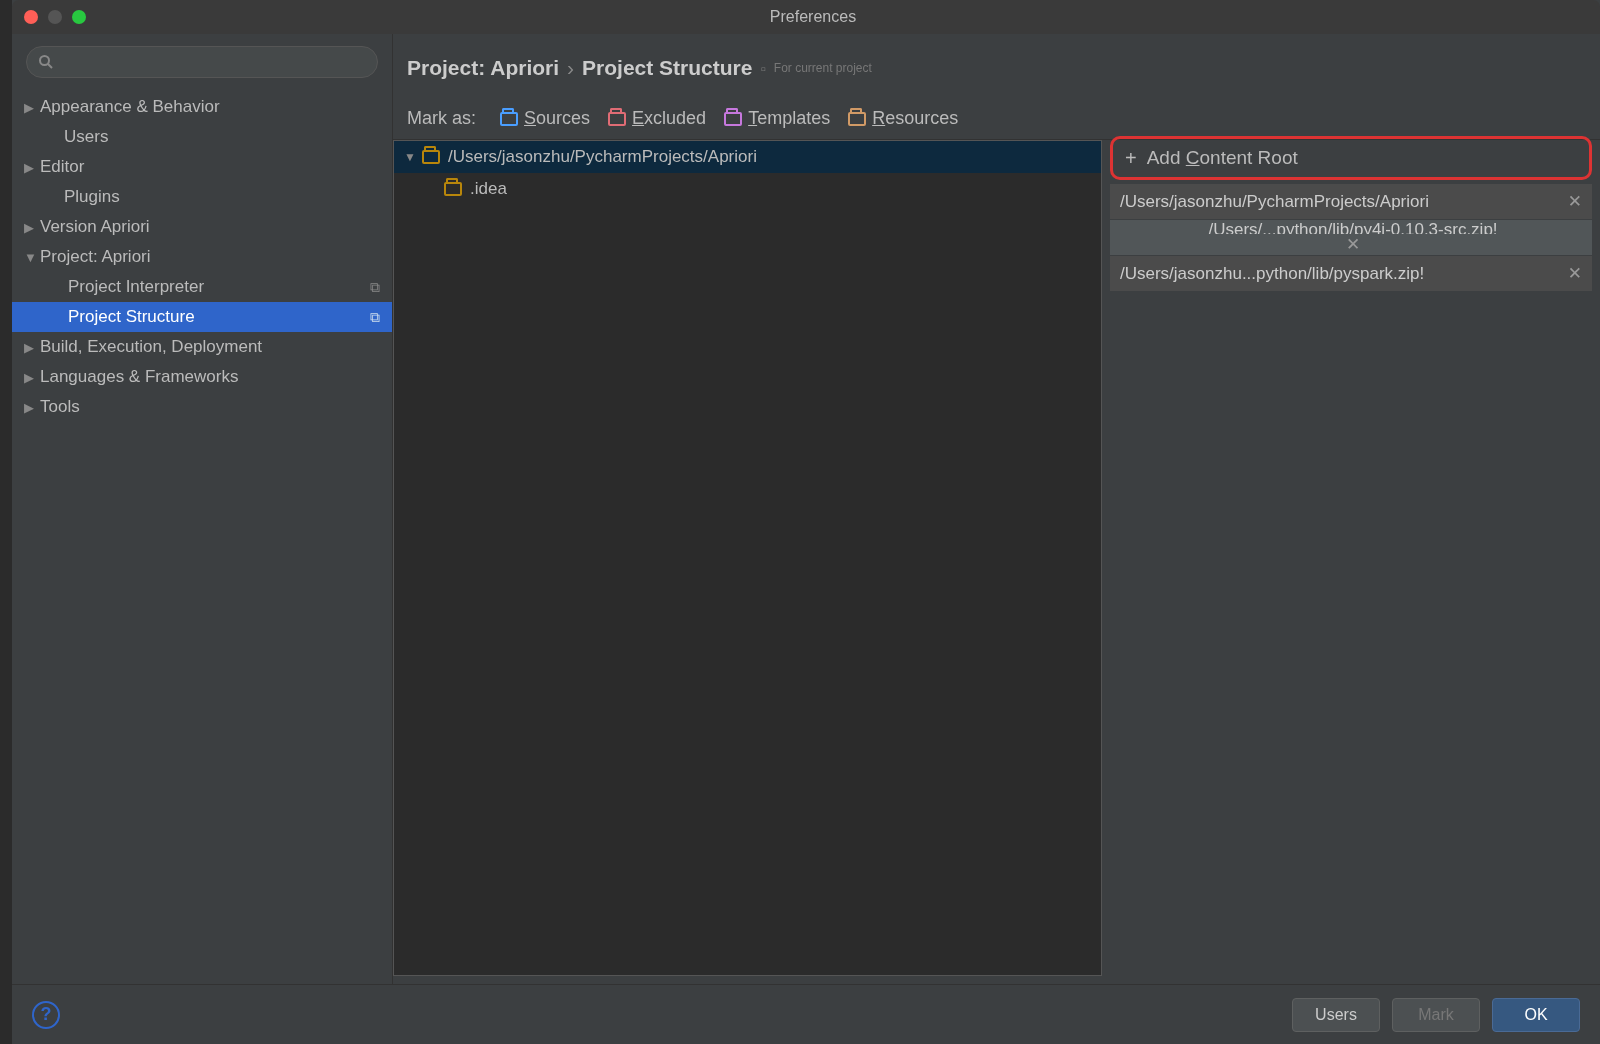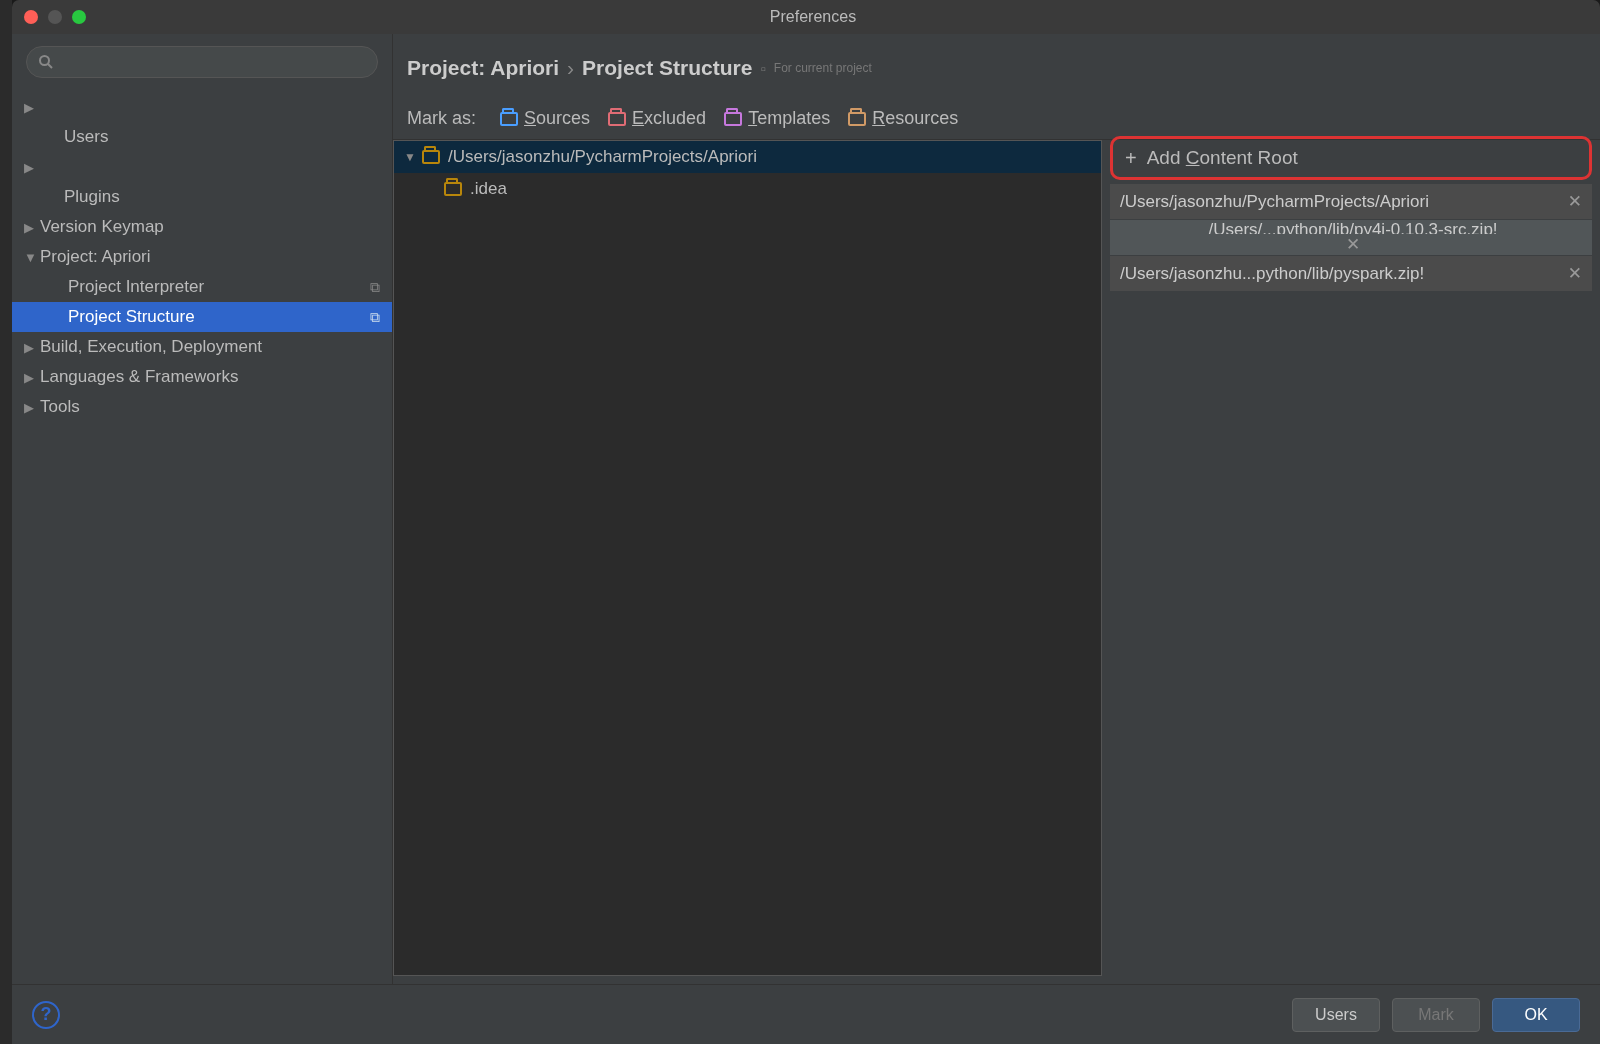--- a/index.html
+++ b/index.html
@@ -1,17 +1,17 @@
 <!DOCTYPE html>
 <html><head>
 <meta charset="utf-8">
 <style>
 * { box-sizing: border-box; margin: 0; padding: 0; font-family: -apple-system, "Helvetica Neue", Arial, sans-serif; }
 body { width: 1600px; height: 1044px; background: #1a1a1a; overflow: hidden; }
-.win { position: absolute; left: 12px; top: 0; width: 1588px; height: 1044px; background: #3c3f41; display: flex; flex-direction: column; border-radius: 28px; }
+.win { position: absolute; left: 12px; top: 0; width: 1588px; height: 1044px; background: #3c3f41; display: flex; flex-direction: column; }
 .titlebar { height: 34px; background: #3a3a3a; display: flex; align-items: center; font-size: 16px; color: #bbb; border-top-left-radius: 7px; border-top-right-radius: 7px; }
 .lights { display: flex; gap: 10px; margin-left: 12px; }
 .light { width: 14px; height: 14px; border-radius: 50%; }
 .red { background: #ff5f57; }
 .yellow { background: #555; }
 .green { background: #28c840; }
 .title { flex: 1; text-align: center; margin-right: 60px; }
 .body { flex: 1; display: flex; }
 .sidebar { width: 380px; background: #3c3f41; display: flex; flex-direction: column; }
 .search-wrap { padding: 12px 14px 10px; }
@@ -89,33 +89,35 @@
           <svg width="16" height="16" viewBox="0 0 16 16" fill="none" stroke="#888" stroke-width="2">
               <circle cx="6.5" cy="6.5" r="4.5"></circle>
               <line x1="10" y1="10" x2="14" y2="14"></line>
             </svg>
         </span>
         <input class="search" placeholder="" style="">
       </div>
       <div class="tree">
         <div class="tnode">
             <span class="arrow">▶</span>
+            <span class="lbl">Appearance &amp; Behavior</span>
           </div>
         <div class="tnode child">
             <span class="lbl">Users</span>
           </div>
         <div class="tnode">
             <span class="arrow">▶</span>
+            <span class="lbl">Editor</span>
           </div>
         <div class="tnode child">
             <span class="lbl">Plugins</span>
           </div>
         <div class="tnode">
             <span class="arrow">▶</span>
-            <span class="lbl">Version Keymap</span>
+            <span class="lbl">Version Apriori</span>
           </div>
         <div class="tnode">
             <span class="arrow">▼</span>
             <span class="lbl">Project: Apriori</span>
           </div>
         <div class="tnode child2">
             <span class="lbl">Project Interpreter</span>
             <span class="copy-icon">⧉</span>
           </div>
         <div class="tnode child2 selected">

